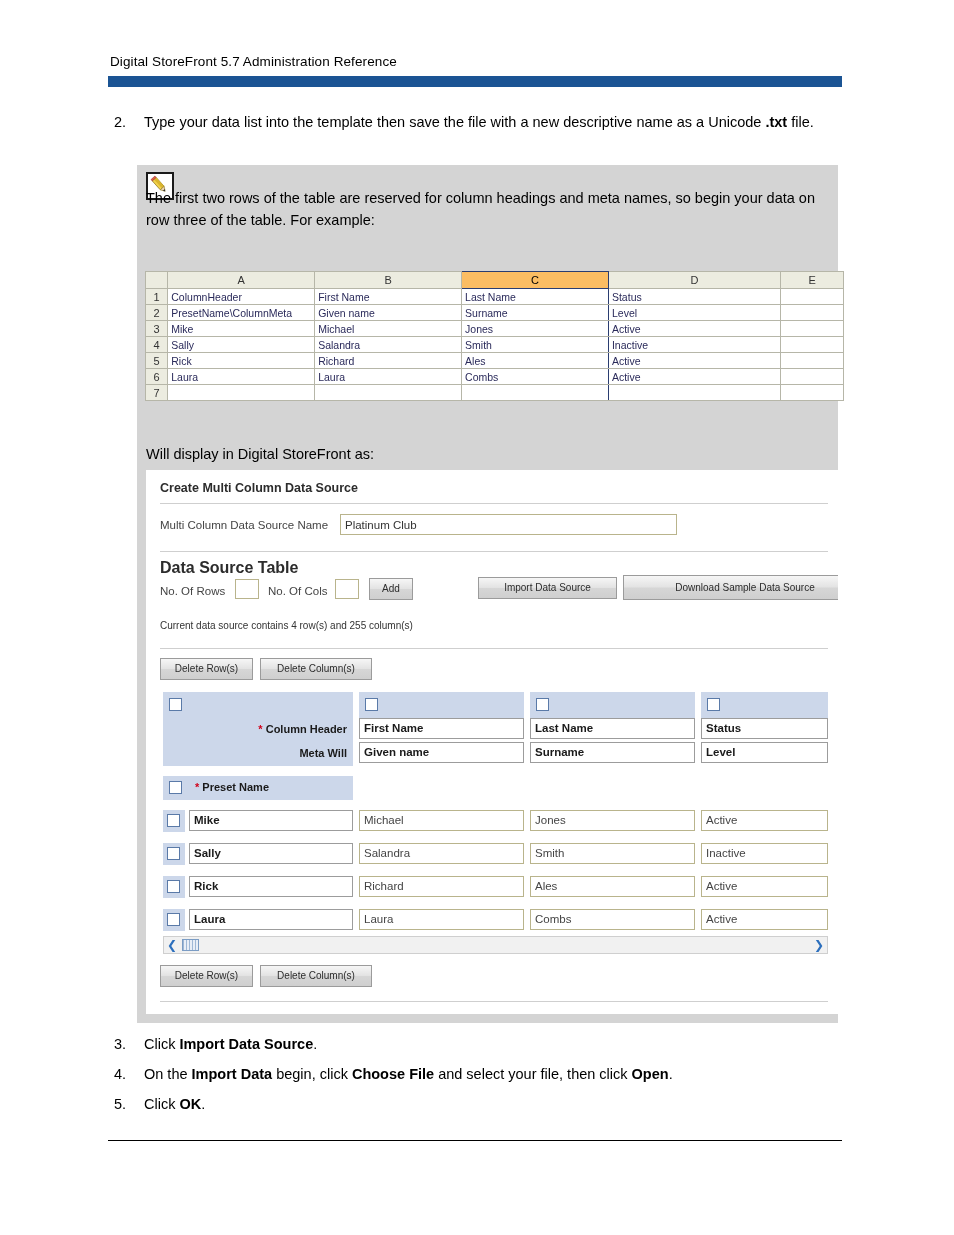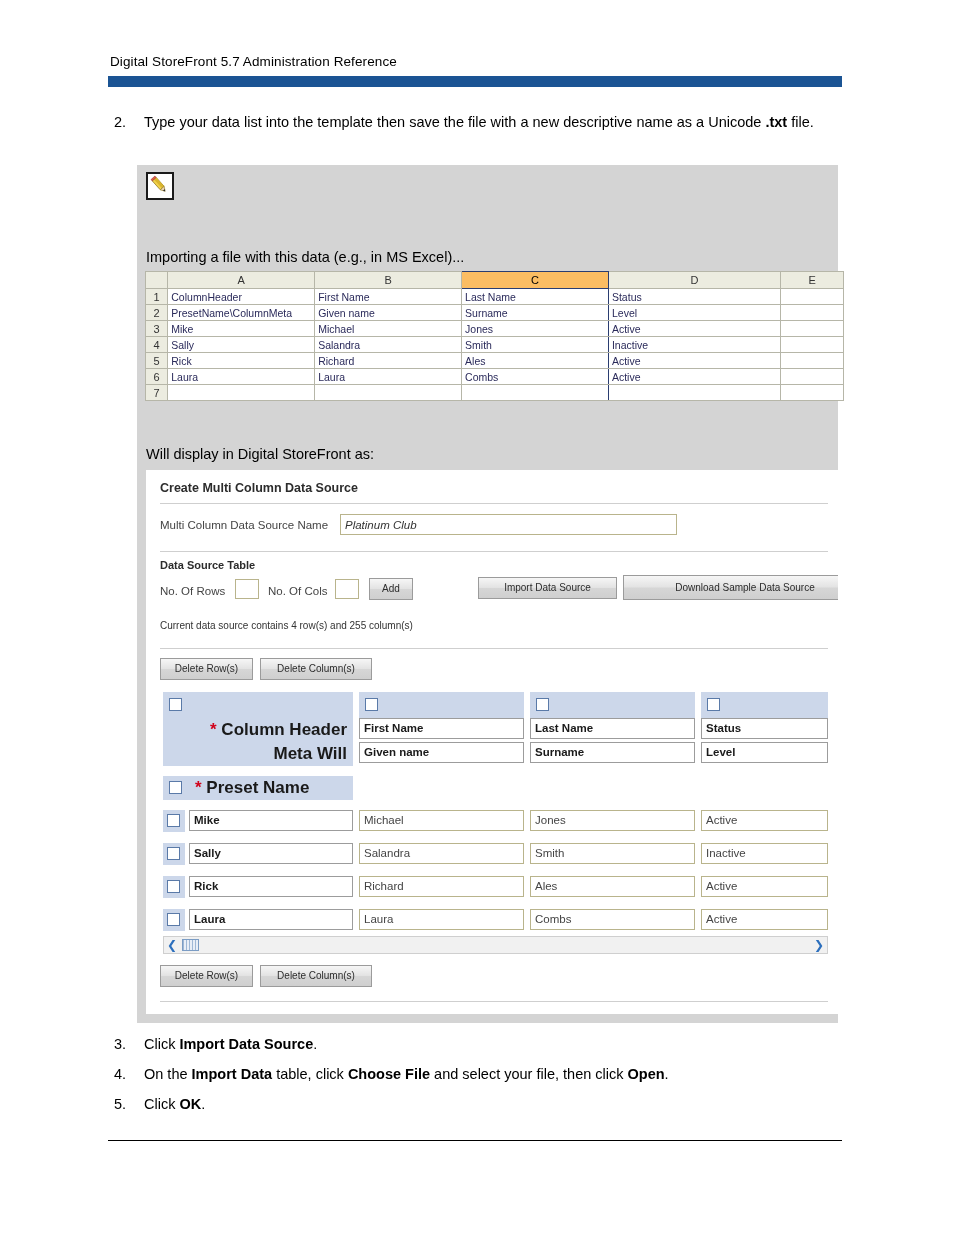--- a/index.html
+++ b/index.html
@@ -184,25 +184,25 @@
     position: absolute;
     background: #fff;
     border: 1px solid #b9b48c;
     box-sizing: border-box;
     font-family: "Liberation Sans", sans-serif;
     font-size: 11.5px;
     color: #333;
     padding: 0 4px;
     line-height: 20px;
   }
-  #inp-dsname { left: 194px; top: 44px; width: 337px; height: 21px; font-style: italic; }
+  #inp-dsname { left: 194px; top: 44px; width: 337px; height: 21px; }
 
   .sec-title {
     position: absolute;
-    font-size: 11px;
+    font-size: 16px;
     font-weight: bold;
     color: #2c2c2c;
   }
   #sec-dst { left: 14px; top: 89px; }
 
   #lbl-rows { left: 14px; top: 115px; }
   #inp-rows { left: 89px; top: 109px; width: 24px; height: 20px; }
   #lbl-cols { left: 122px; top: 115px; }
   #inp-cols { left: 189px; top: 109px; width: 24px; height: 20px; }
 
@@ -261,21 +261,21 @@
     padding: 0 4px;
     line-height: 19px;
     height: 21px;
     white-space: nowrap;
     overflow: hidden;
   }
   .cellinput.bold { font-weight: bold; color: #1a1a1a; border-color: #9c9c9c; }
   .rowlabel {
     position: absolute;
     font-weight: bold;
-    font-size: 17px;
+    font-size: 11px;
     color: #1a1a1a;
     text-align: right;
     line-height: 21px;
   }
   .req { color: #d0021b; font-weight: bold; }
 
   .hscroll {
     position: absolute;
     left: 17px; top: 466px;
     width: 665px; height: 18px;
@@ -338,22 +338,24 @@
         <g transform="rotate(-42 11.5 11.5)">
           <rect x="9.2" y="3" width="5.2" height="12.2" fill="#f2d24b" stroke="#8a7520" stroke-width="0.7"></rect>
           <rect x="11.5" y="3" width="2.9" height="12.2" fill="#d9b52f"></rect>
           <polygon points="9.2,15.2 14.4,15.2 11.8,19.6" fill="#f0d6b0" stroke="#8a7520" stroke-width="0.6"></polygon>
           <polygon points="10.6,17.6 13.1,17.6 11.8,19.6" fill="#2b2b2b"></polygon>
           <rect x="9.2" y="1.4" width="5.2" height="1.9" fill="#e35b4b" stroke="#8a3326" stroke-width="0.5"></rect>
         </g>
       </svg>
     </div>
 
-
-    <div class="note-sub">Importing a file with this data (e.g., in MS Excel)...</div>
+    <div class="note-text">
+      <span class="first-line">The first two rows of the table are reserved for column headings and meta names, so begin your data on row three of the table. For example:</span>
+    </div>
+
 
     <table class="xl">
       <colgroup>
         <col class="c-row">
           <col class="c-a">
           <col class="c-b">
           <col class="c-c">
           <col class="c-d">
           <col class="c-e">
       </colgroup>
@@ -536,21 +538,21 @@
       <div class="hr" id="hr4"></div>
     </div>
   </div>
 
   <div class="step" id="step3">
     <div class="num">3.</div>
     <div class="body"><span>Click </span><b>Import Data Source</b><span>.</span></div>
   </div>
   <div class="step" id="step4">
     <div class="num">4.</div>
-    <div class="body"><span>On the </span><b>Import Data</b><span> table, click </span><b>Choose File</b><span> and select your file, then click </span><b>Open</b><span>.</span></div>
+    <div class="body"><span>On the </span><b>Import Data</b><span> begin, click </span><b>Choose File</b><span> and select your file, then click </span><b>Open</b><span>.</span></div>
   </div>
   <div class="step" id="step5">
     <div class="num">5.</div>
     <div class="body"><span>Click </span><b>OK</b><span>.</span></div>
   </div>
 
   <div class="footer-rule"></div>
 </div>
 
 </body></html>

